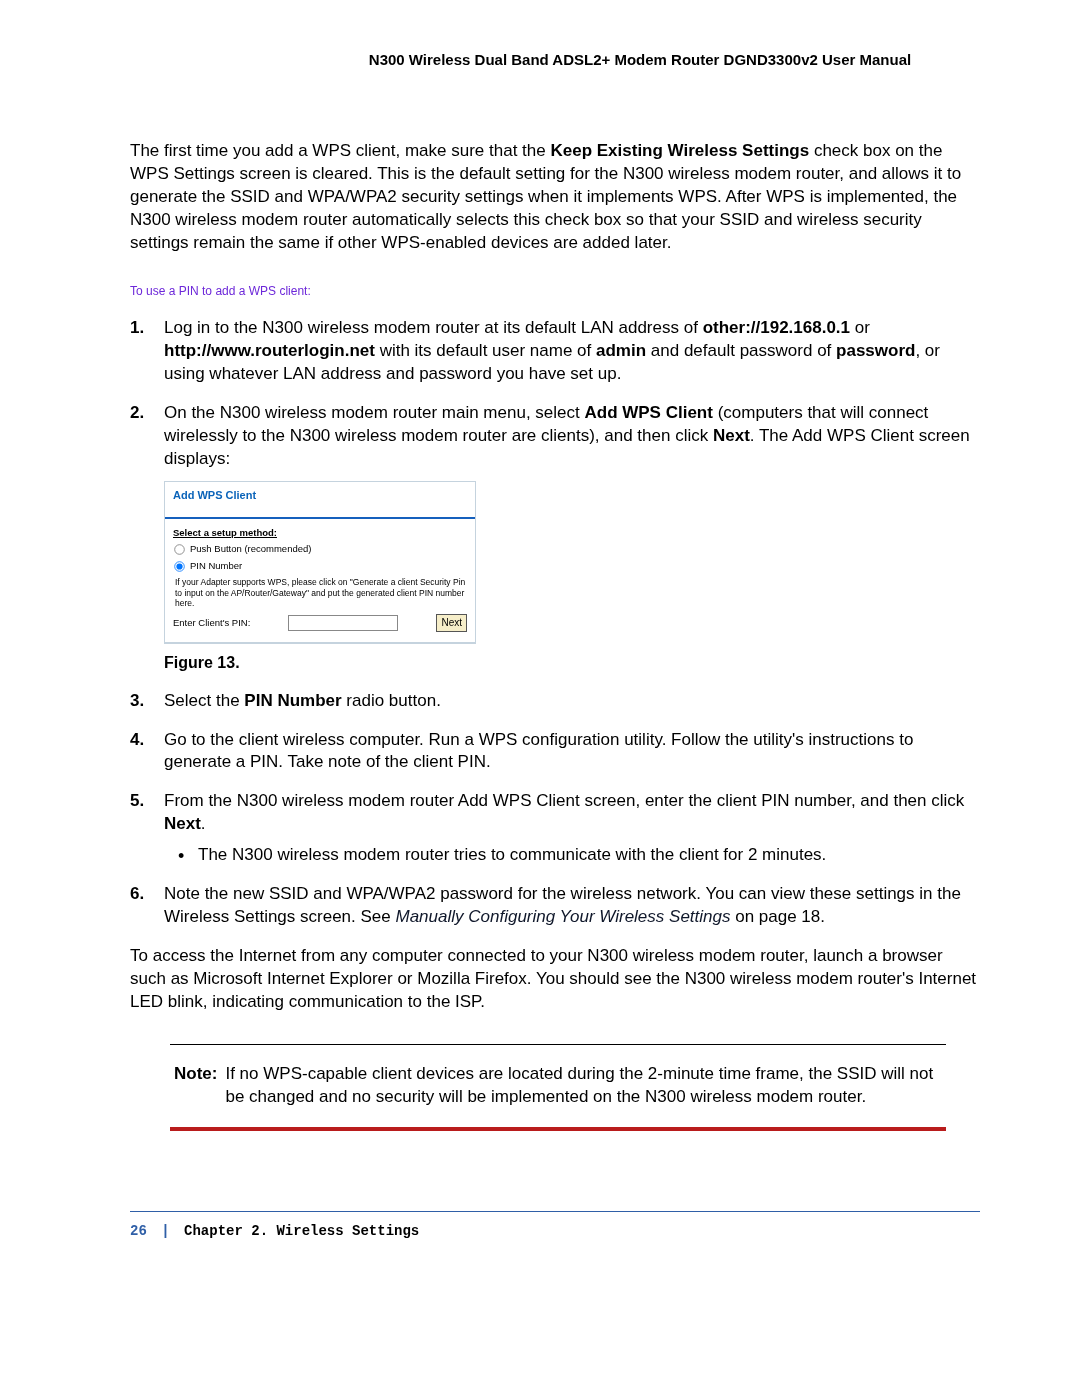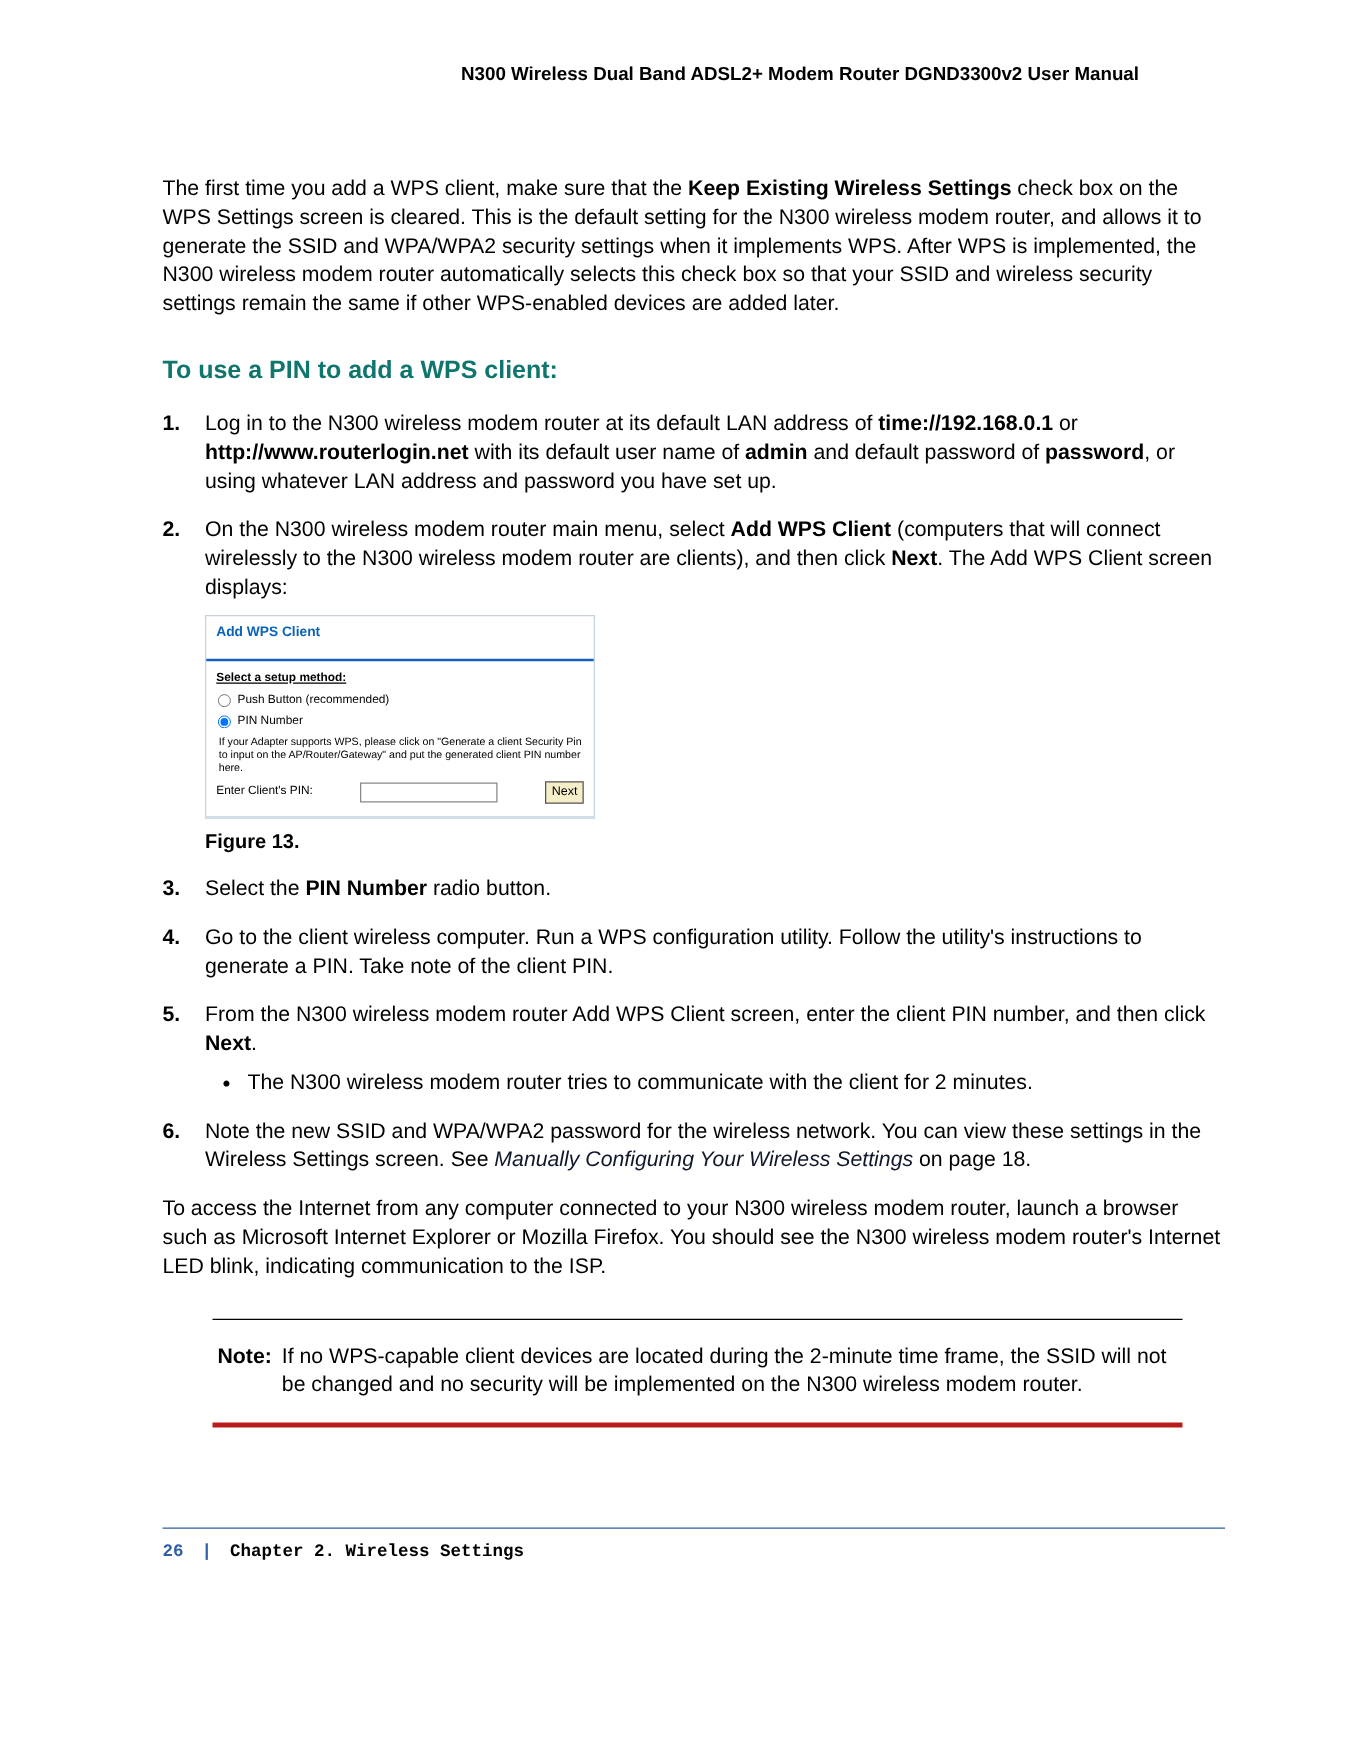--- a/index.html
+++ b/index.html
@@ -23,23 +23,23 @@
     text-align: center;
     font-weight: bold;
     font-size: 15px;
     margin-bottom: 70px;
     padding-left: 170px;
   }
   .body-para {
     margin: 0 0 28px 0;
   }
   .section-heading {
-    color: #0f766e;
-    font-weight: bold;
-    font-size: 20px;
+    color: #6d28d9;
+    font-weight: normal;
+    font-size: 12px;
     margin: 0 0 18px 0;
   }
   ol.numbered {
     list-style: none;
     padding: 0;
     margin: 0 0 16px 0;
   }
   ol.numbered > li {
     position: relative;
     padding-left: 34px;
@@ -94,21 +94,20 @@
     color: #000;
   }
   .scr-label {
     font-weight: bold;
     font-size: 9.5px;
     margin-bottom: 4px;
     text-decoration: underline;
   }
   .scr-radio-row {
     display: flex;
-    align-items: center;
     gap: 4px;
     margin-bottom: 4px;
   }
   .scr-radio-row input[type="radio"] {
     margin: 0;
     transform: scale(0.8);
   }
   .scr-radio-row .opt {
     font-size: 9.5px;
   }
@@ -202,21 +201,21 @@
   <p class="body-para">
     <span>The first time you add a WPS client, make sure that the </span><b>Keep Existing Wireless Settings</b><span> check box on the WPS Settings screen is cleared. This is the default setting for the N300 wireless modem router, and allows it to generate the SSID and WPA/WPA2 security settings when it implements WPS. After WPS is implemented, the N300 wireless modem router automatically selects this check box so that your SSID and wireless security settings remain the same if other WPS-enabled devices are added later.</span>
   </p>
 
   <div class="section-heading">To use a PIN to add a WPS client:</div>
 
   <ol class="numbered">
 
     <li>
       <span class="num">1.</span>
-      <span>Log in to the N300 wireless modem router at its default LAN address of </span><b>time://192.168.0.1</b><span> or </span><b>http://www.routerlogin.net</b><span> with its default user name of </span><b>admin</b><span> and default password of </span><b>password</b><span>, or using whatever LAN address and password you have set up.</span>
+      <span>Log in to the N300 wireless modem router at its default LAN address of </span><b>other://192.168.0.1</b><span> or </span><b>http://www.routerlogin.net</b><span> with its default user name of </span><b>admin</b><span> and default password of </span><b>password</b><span>, or using whatever LAN address and password you have set up.</span>
     </li>
 
     <li>
       <span class="num">2.</span>
       <span>On the N300 wireless modem router main menu, select </span><b>Add WPS Client</b><span> (computers that will connect wirelessly to the N300 wireless modem router are clients), and then click </span><b>Next</b><span>. The Add WPS Client screen displays:</span>
 
       <div class="figure-wrap">
         <div class="screenshot">
           <div class="scr-title">Add WPS Client</div>
           <div class="scr-divider"></div>

